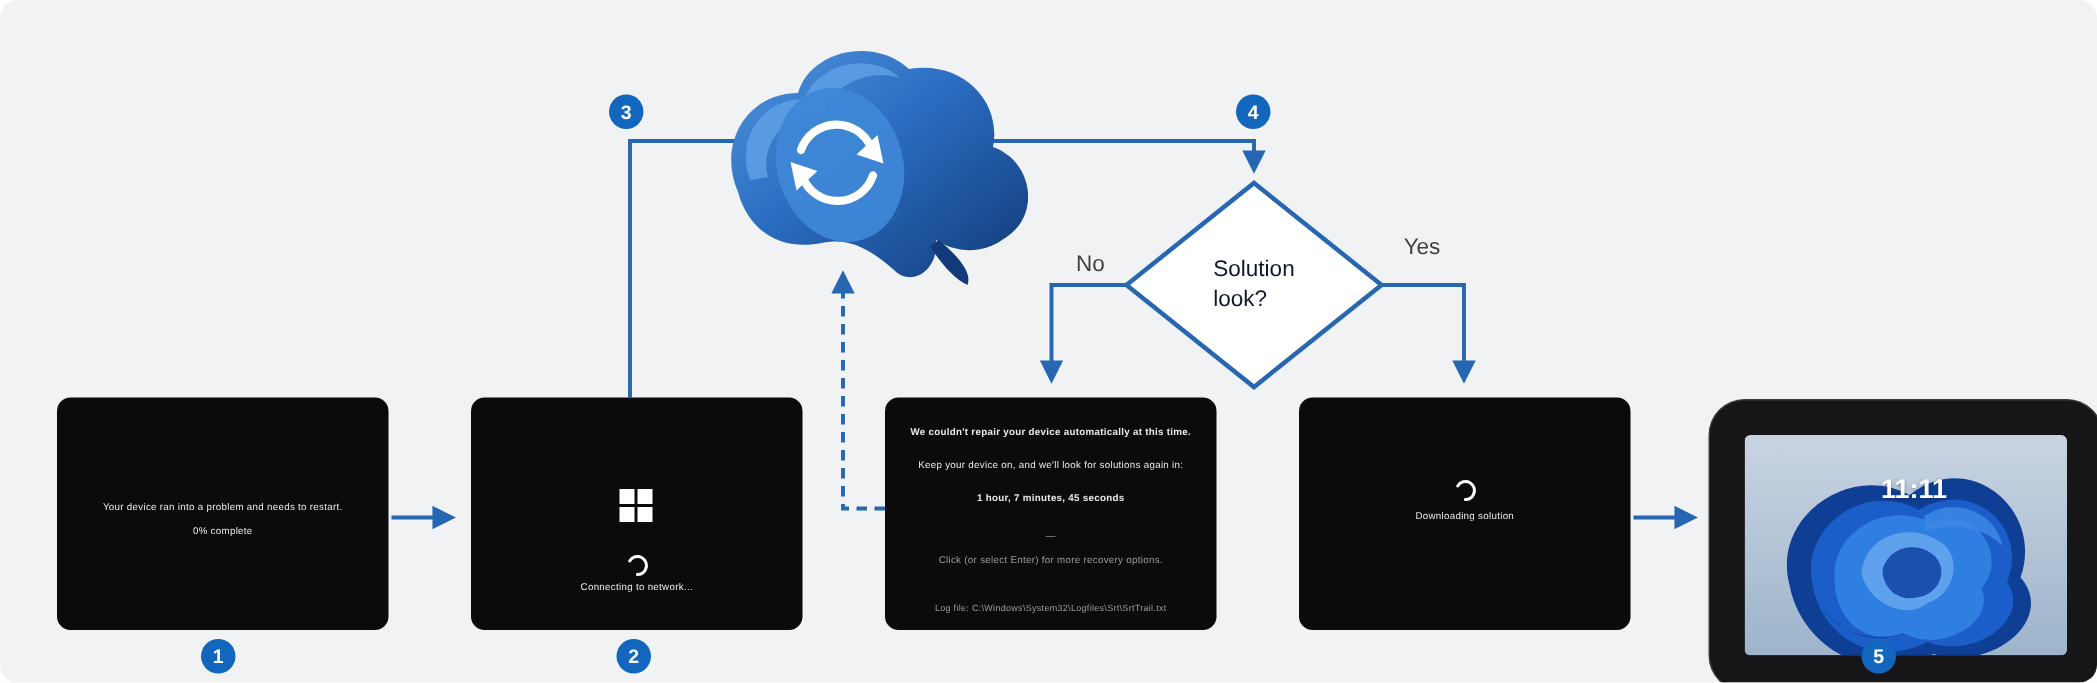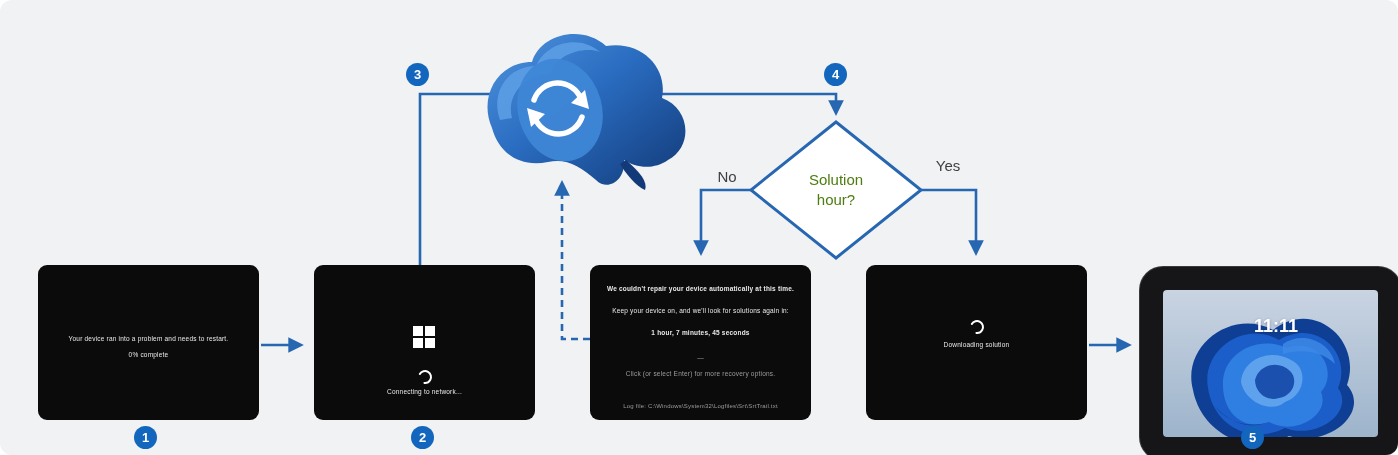--- a/index.html
+++ b/index.html
@@ -19,21 +19,21 @@
 
   
   .spin{position:absolute;}
 
   
   .badge{position:absolute;width:23px;height:23px;border-radius:50%;background:#1266bd;
          color:#fff;font-size:13px;font-weight:bold;display:flex;align-items:center;justify-content:center;}
 
   
   .dec-label{position:absolute;color:#3d3f42;font-size:15px;transform:translate(-50%,-50%);}
-  .dec-question{position:absolute;color:#4d7c0f;font-size:15px;line-height:20px;text-align:center;
+  .dec-question{position:absolute;color:#0f172a;font-size:15px;line-height:20px;text-align:left;
                 transform:translate(-50%,-50%);}
 
   
   .tablet{position:absolute;background:#161618;border-radius:23px;padding:23px;box-shadow:0 0 0 1px #39393b;}
   .tablet .tscreen{position:relative;width:215px;height:147px;border-radius:4px;overflow:hidden;}
   .clock{position:absolute;left:113px;top:26px;transform:translateX(-50%);color:#fff;
          font-size:18px;font-weight:bold;text-shadow:0 1px 3px rgba(20,40,90,.45);}
 </style>
 </head>
 <body>
@@ -89,21 +89,21 @@
       <path d="M 585 90 L 589 109 L 571 103 Z" fill="#ffffff"></path>
       <path d="M 582 117 A 25 25 0 0 1 535 118" stroke="#ffffff" stroke-width="5.5" fill="none" stroke-linecap="round"></path>
       <path d="M 531 127 L 527 108 L 545 114 Z" fill="#ffffff"></path>
     </g>
   </svg>
 
   <div class="dec-label" style="left:727px;top:176px;">No</div>
   <div class="dec-label" style="left:948px;top:165px;">Yes</div>
   <div class="dec-question" style="left:836px;top:190px;">
     <div>Solution</div>
-    <div>hour?</div>
+    <div>look?</div>
   </div>
 
   <div class="screen" style="left:38px;top:265px;width:221px;height:155px;">
     <div class="scr-text" style="top:70px;">Your device ran into a problem and needs to restart.</div>
     <div class="scr-text" style="top:86px;">0% complete</div>
   </div>
 
   <div class="screen" style="left:314px;top:265px;width:221px;height:155px;">
     <div class="winlogo" style="left:99px;top:61px;">
       <span></span>

